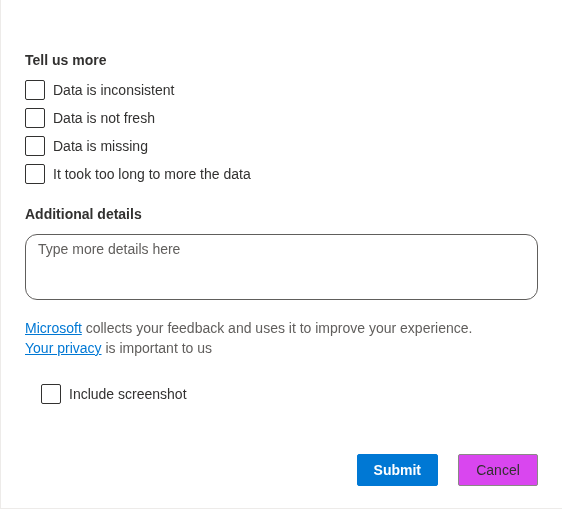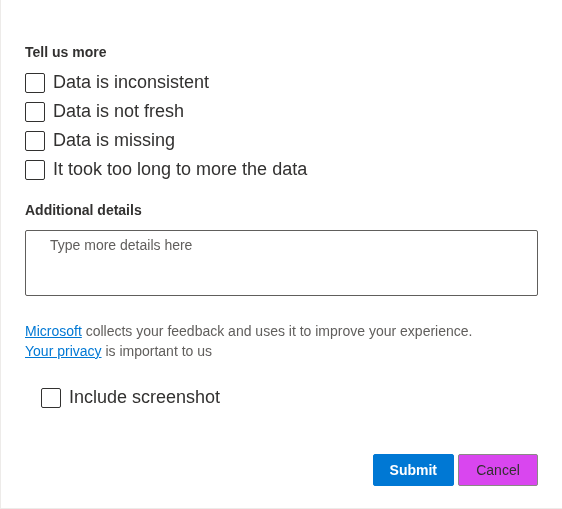--- a/index.html
+++ b/index.html
@@ -17,55 +17,55 @@
     .content {
       padding: 24px 24px 0 24px;
     }
     .section-title {
       font-size: 14px;
       font-weight: 600;
       color: #323130;
       margin-bottom: 12px;
       margin-top: 28px;
     }
-    .section-title:first-child { margin-top: 20px; }
+    .section-title:first-child { margin-top: 28px; }
     .checkbox-row {
       display: flex;
       align-items: center;
       margin-bottom: 8px;
       cursor: pointer;
     }
     .checkbox-box {
       width: 20px;
       height: 20px;
       border: 1px solid #323130;
       border-radius: 2px;
       margin-right: 8px;
       flex-shrink: 0;
       background: #fff;
     }
     .checkbox-label {
-      font-size: 18px;
+      font-size: 14px;
       color: #323130;
     }
     .textarea-wrap { margin-top: 6px; }
     textarea {
       width: 100%;
       height: 66px;
       border: 1px solid #605e5c;
-      border-radius: 2px;
-      padding: 6px 24px;
+      border-radius: 12px;
+      padding: 6px 12px;
       font-family: inherit;
       font-size: 14px;
       resize: none;
       outline: none;
     }
     textarea::placeholder { color: #605e5c; }
     .info-text {
-      margin-top: 22px;
+      margin-top: 15px;
       font-size: 14px;
       color: #605e5c;
       line-height: 20px;
     }
     .info-text a {
       color: #0078d4;
       text-decoration: underline;
       cursor: pointer;
     }
     .include-row {
@@ -73,21 +73,21 @@
       display: flex;
       align-items: center;
       cursor: pointer;
       padding-left: 16px;
     }
     .footer {
       position: absolute;
       bottom: 22px;
       right: 24px;
       display: flex;
-      gap: 4px;
+      gap: 20px;
       align-items: center;
     }
     .btn {
       min-width: 80px;
       height: 32px;
       padding: 0 16px;
       font-size: 14px;
       font-family: inherit;
       border-radius: 2px;
       cursor: pointer;

